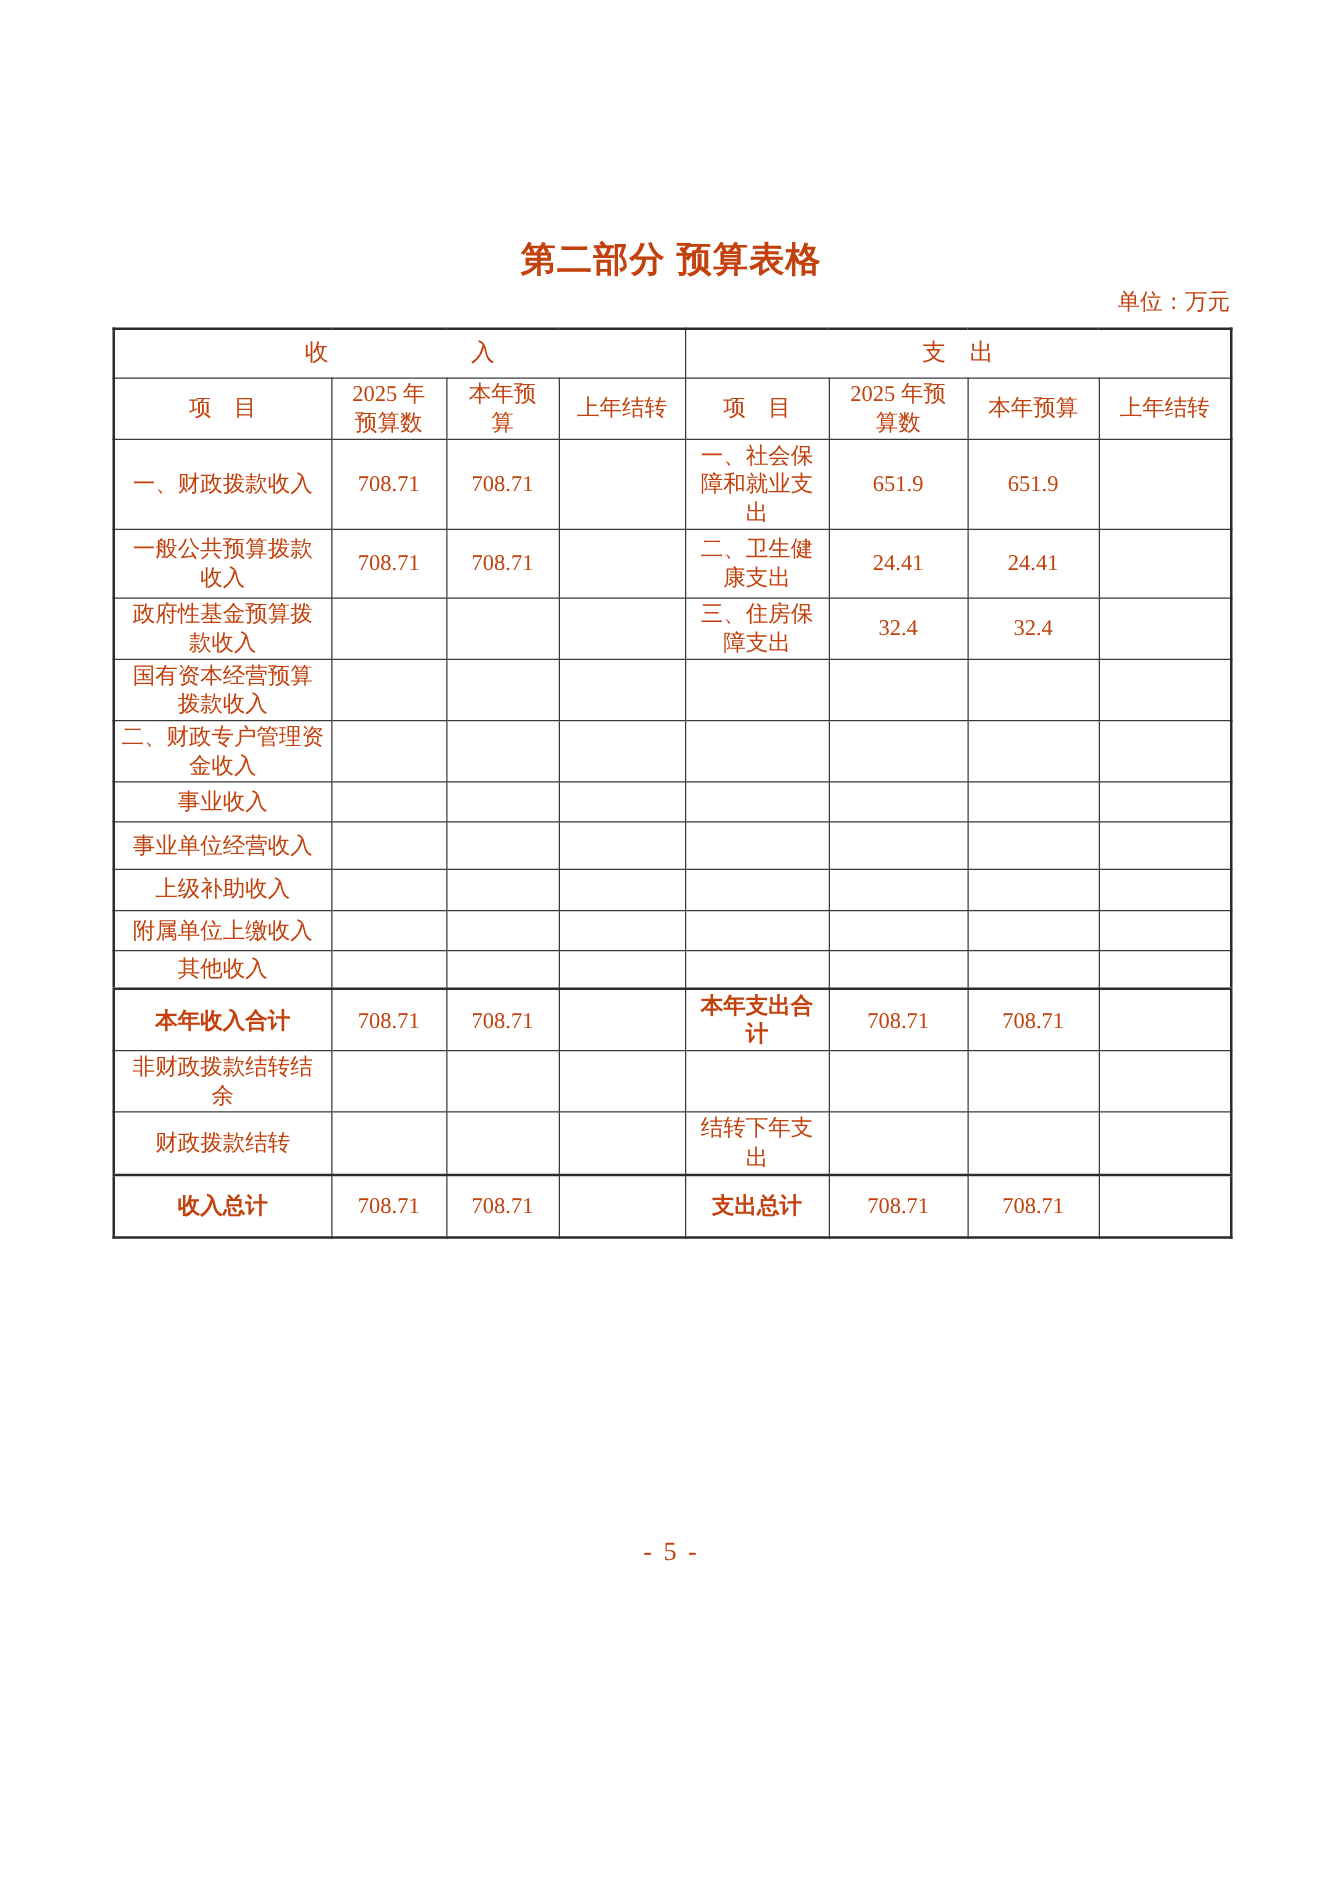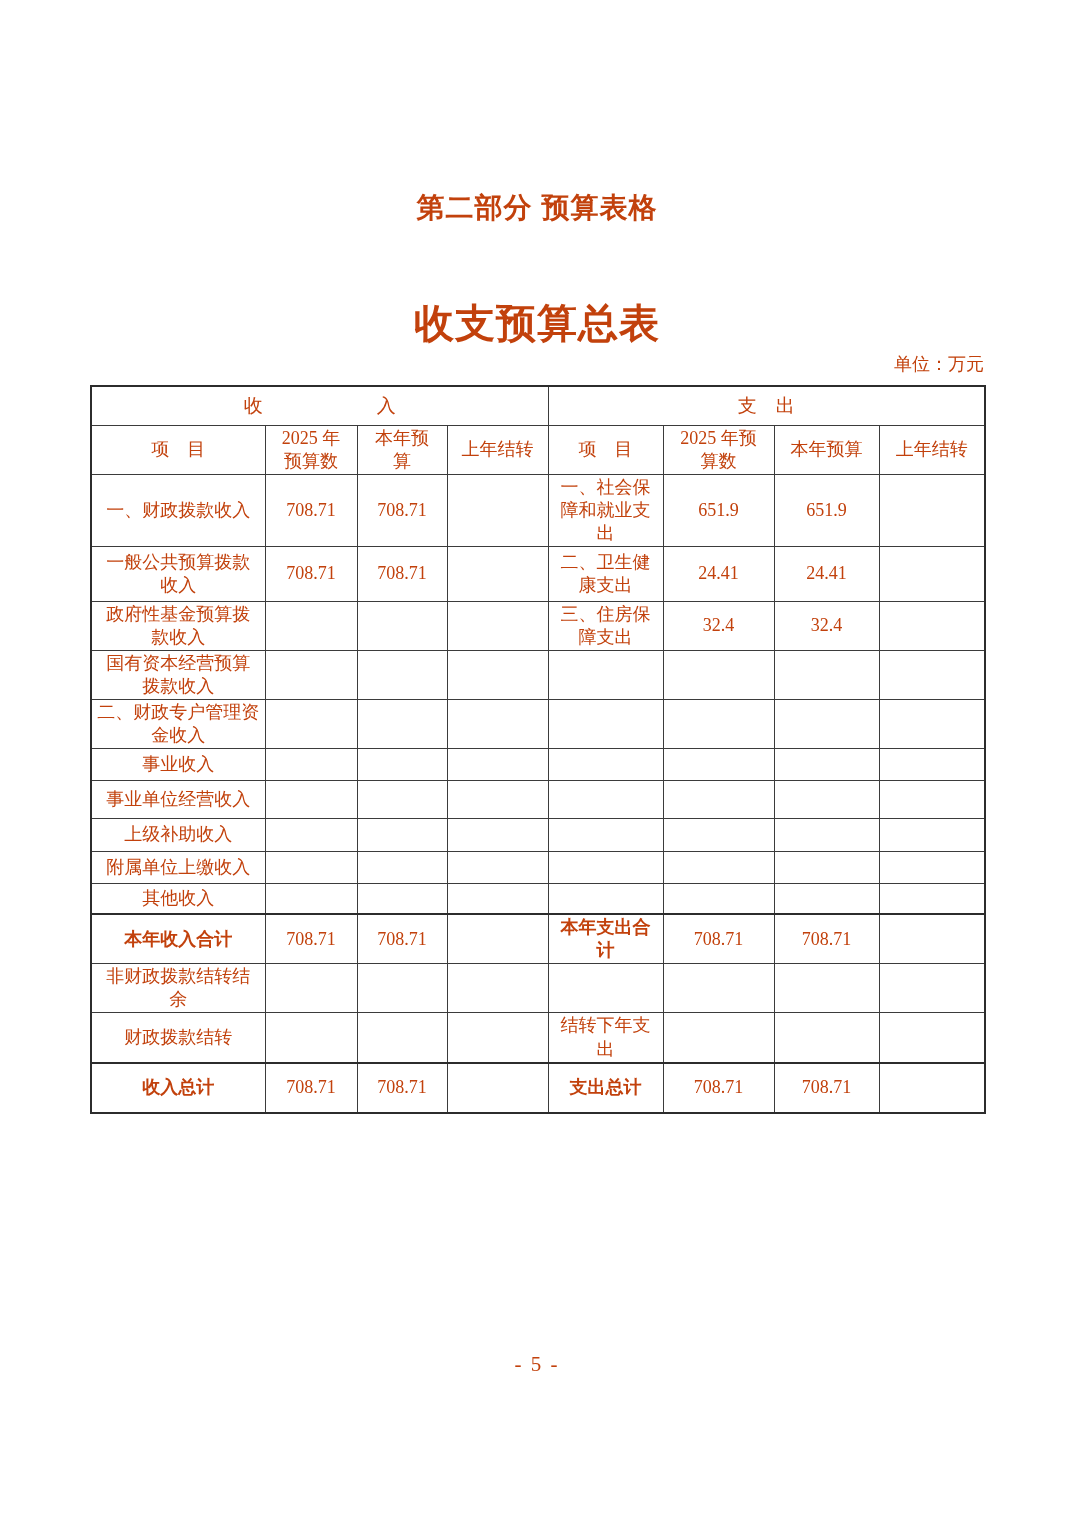--- a/index.html
+++ b/index.html
@@ -87,21 +87,20 @@
     letter-spacing: 2px;
   }
 </style>
 </head>
 <body>
 
 <div class="page">
 
   <div class="section-title">第二部分 预算表格</div>
 
-  <div class="table-title">收支预算总表</div>
 
   <div class="table-area">
     <div class="unit-label">单位：万元</div>
 
     <table class="budget">
       <colgroup>
         <col style="width:174px">
         <col style="width:92px">
         <col style="width:90px">
         <col style="width:101px">

